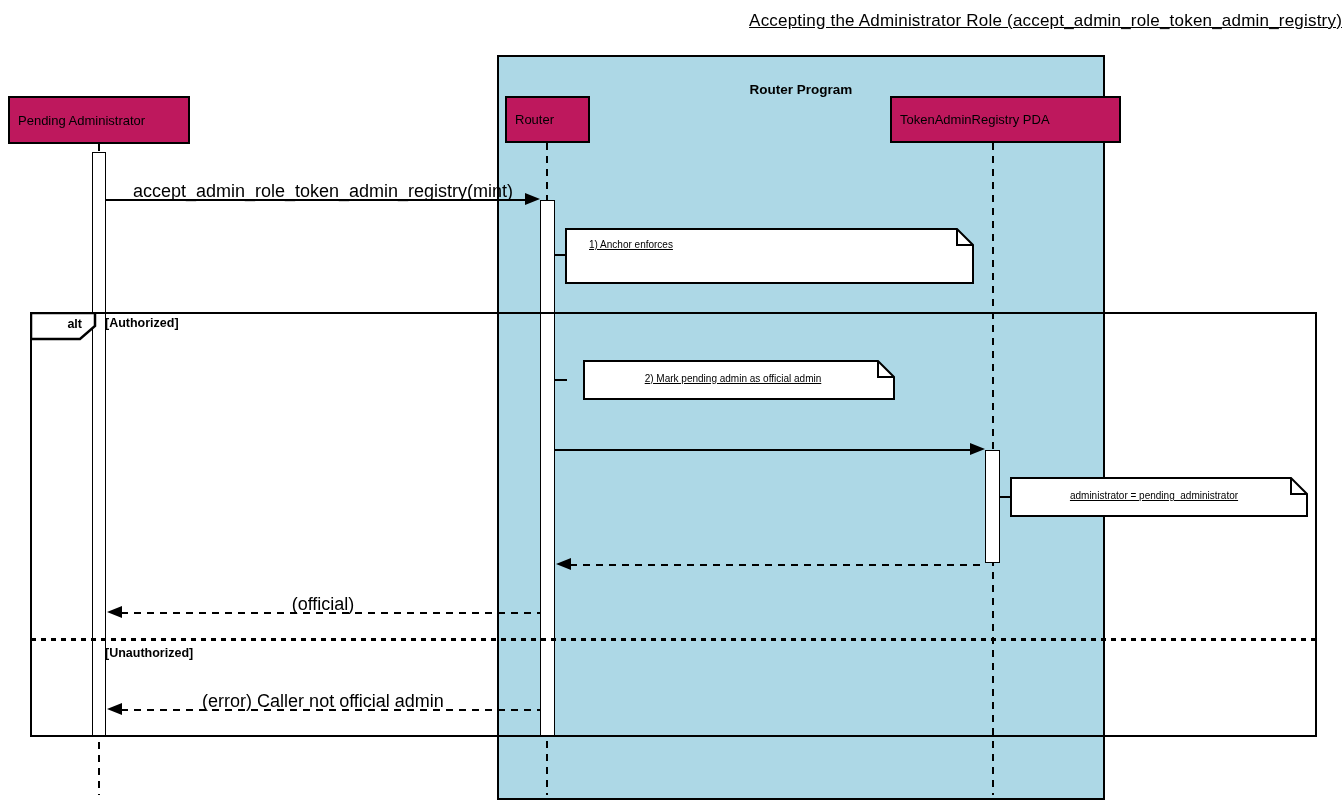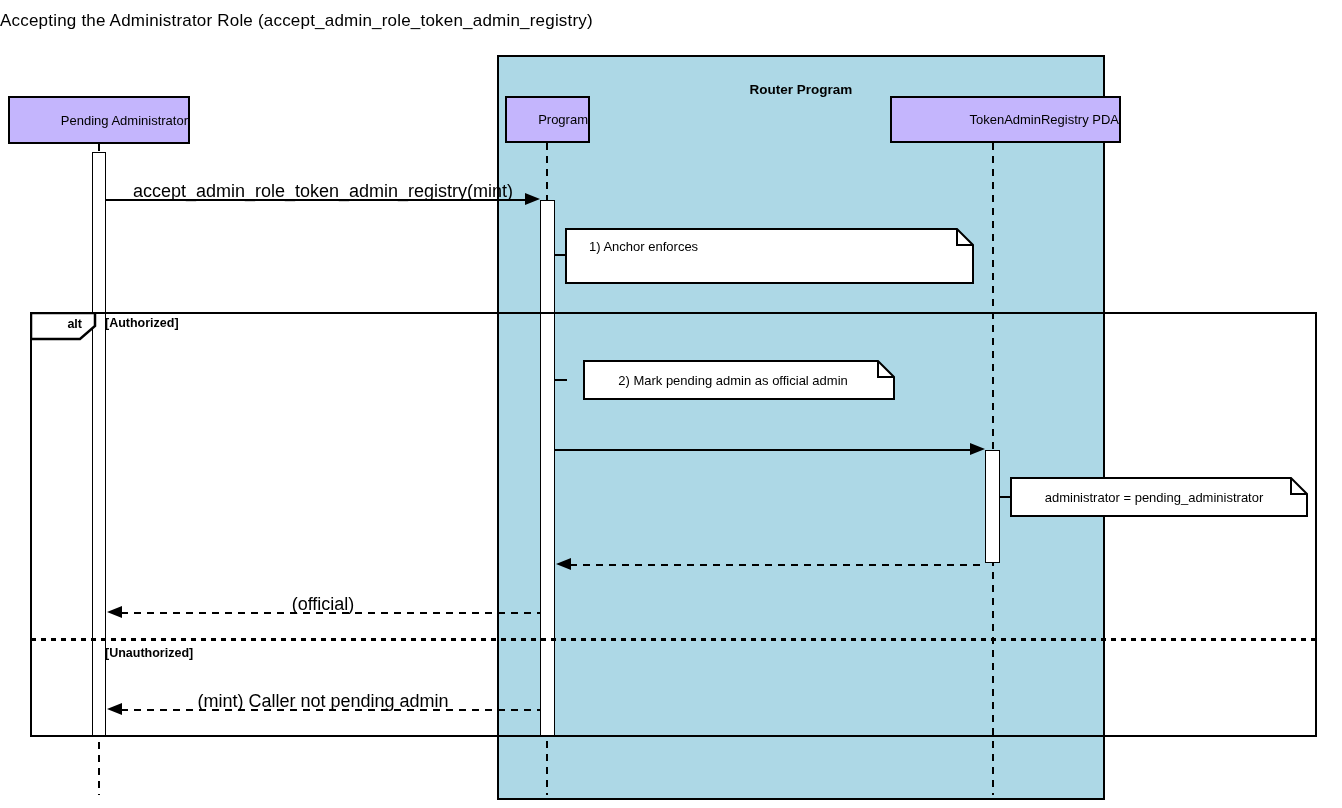--- a/index.html
+++ b/index.html
@@ -2,28 +2,28 @@
 <html><head>
 <meta charset="utf-8">
 <style>
   html,body{margin:0;padding:0;background:#fff;}
   .canvas{
     position:relative;width:1342px;height:808px;background:#fff;overflow:hidden;
     font-family:"Liberation Sans","DejaVu Sans",sans-serif;color:#000;
   }
   .abs{position:absolute;}
   .title{
-    position:absolute;left:0;top:11px;width:100%;text-align:left;
-    font-size:17px;letter-spacing:.2px;
+    position:absolute;left:0;top:11px;width:100%;text-align:right;
+    font-size:17px;letter-spacing:.2px;text-decoration:underline;
   }
   .group-box{position:absolute;background:#ADD8E6;border:2px solid #000;box-sizing:border-box;}
   .group-label{position:absolute;text-align:center;font-weight:bold;font-size:13.5px;margin-top:16px;}
   .pbox{
-    position:absolute;background:#c4b5fd;border:2.5px solid #000;box-sizing:border-box;
-    display:flex;align-items:center;justify-content:flex-end;font-size:13px;
+    position:absolute;background:#be185d;border:2.5px solid #000;box-sizing:border-box;
+    display:flex;align-items:center;justify-content:flex-start;font-size:13px;padding-left:8px;
   }
   .lifeline{
     position:absolute;width:2px;
     background:repeating-linear-gradient(180deg,#000 0 7px,transparent 7px 13px);
   }
   .bar{position:absolute;background:#fff;border:1.8px solid #000;box-sizing:border-box;}
   .msg-line-solid{position:absolute;height:2px;background:#000;}
   .msg-line-dashed{
     position:absolute;height:2px;
     background:repeating-linear-gradient(90deg,#000 0 7px,transparent 7px 13px);
@@ -31,21 +31,21 @@
   .head-r{position:absolute;width:0;height:0;border-top:6.5px solid transparent;border-bottom:6.5px solid transparent;border-left:15px solid #000;}
   .head-l{position:absolute;width:0;height:0;border-top:6.5px solid transparent;border-bottom:6.5px solid transparent;border-right:15px solid #000;}
   .msg-label{position:absolute;text-align:center;font-size:18px;white-space:nowrap;}
   .frame{position:absolute;border:2px solid #000;box-sizing:border-box;}
   .guard{position:absolute;font-size:12.5px;font-weight:bold;white-space:nowrap;}
   .divider{
     position:absolute;height:3px;
     background:repeating-linear-gradient(90deg,#000 0 5px,transparent 5px 10px);
   }
   .op-label{position:absolute;font-size:12.5px;font-weight:bold;text-align:right;}
-  .note-text{position:absolute;font-size:13px;white-space:nowrap;}
+  .note-text{position:absolute;font-size:10px;white-space:nowrap;text-decoration:underline;}
   .connector{position:absolute;height:2px;background:#000;}
   svg{display:block;}
 </style>
 </head>
 <body>
 
 <div class="canvas">
 
   <div class="group-box" style="left:497px;top:55px;width:608px;height:745px;"></div>
   <div class="group-label" style="left:497px;top:66px;width:608px;">Router Program</div>
@@ -61,21 +61,21 @@
   <div class="msg-line-solid" style="left:555px;top:449px;width:416px;"></div>
   <div class="head-r" style="left:970px;top:443px;"></div>
 
   <div class="msg-line-dashed" style="left:570px;top:564px;width:415px;"></div>
   <div class="head-l" style="left:556px;top:558px;"></div>
 
   <div class="msg-label" style="left:106px;top:594px;width:434px;">(official)</div>
   <div class="msg-line-dashed" style="left:121px;top:612px;width:419px;"></div>
   <div class="head-l" style="left:107px;top:606px;"></div>
 
-  <div class="msg-label" style="left:106px;top:691px;width:434px;">(mint) Caller not pending admin</div>
+  <div class="msg-label" style="left:106px;top:691px;width:434px;">(error) Caller not official admin</div>
   <div class="msg-line-dashed" style="left:121px;top:709px;width:419px;"></div>
   <div class="head-l" style="left:107px;top:703px;"></div>
 
   <div class="bar" style="left:92px;top:152px;width:14px;height:585px;"></div>
   <div class="bar" style="left:540px;top:200px;width:15px;height:537px;"></div>
   <div class="bar" style="left:985px;top:450px;width:15px;height:113px;"></div>
 
   <div class="frame" style="left:30px;top:312px;width:1287px;height:425px;"></div>
   <div class="abs" style="left:30px;top:312px;">
     <svg width="68" height="29" viewBox="0 0 68 29">
@@ -111,21 +111,21 @@
       <path d="M1,1 H281 L297,17 V39 H1 Z" fill="#ffffff" stroke="#000000" stroke-width="2"></path>
       <path d="M281,1 V17 H297" fill="none" stroke="#000000" stroke-width="2"></path>
     </svg>
     <div class="note-text" style="left:0;top:13px;width:288px;text-align:center;">administrator = pending_administrator</div>
   </div>
 
   <div class="pbox" style="left:8px;top:96px;width:182px;height:48px;">
     <span>Pending Administrator</span>
   </div>
   <div class="pbox" style="left:505px;top:96px;width:85px;height:47px;">
-    <span>Program</span>
+    <span>Router</span>
   </div>
   <div class="pbox" style="left:890px;top:96px;width:231px;height:47px;">
     <span>TokenAdminRegistry PDA</span>
   </div>
 
   <div class="title">Accepting the Administrator Role (accept_admin_role_token_admin_registry)</div>
 
 </div>
 
 </body></html>

